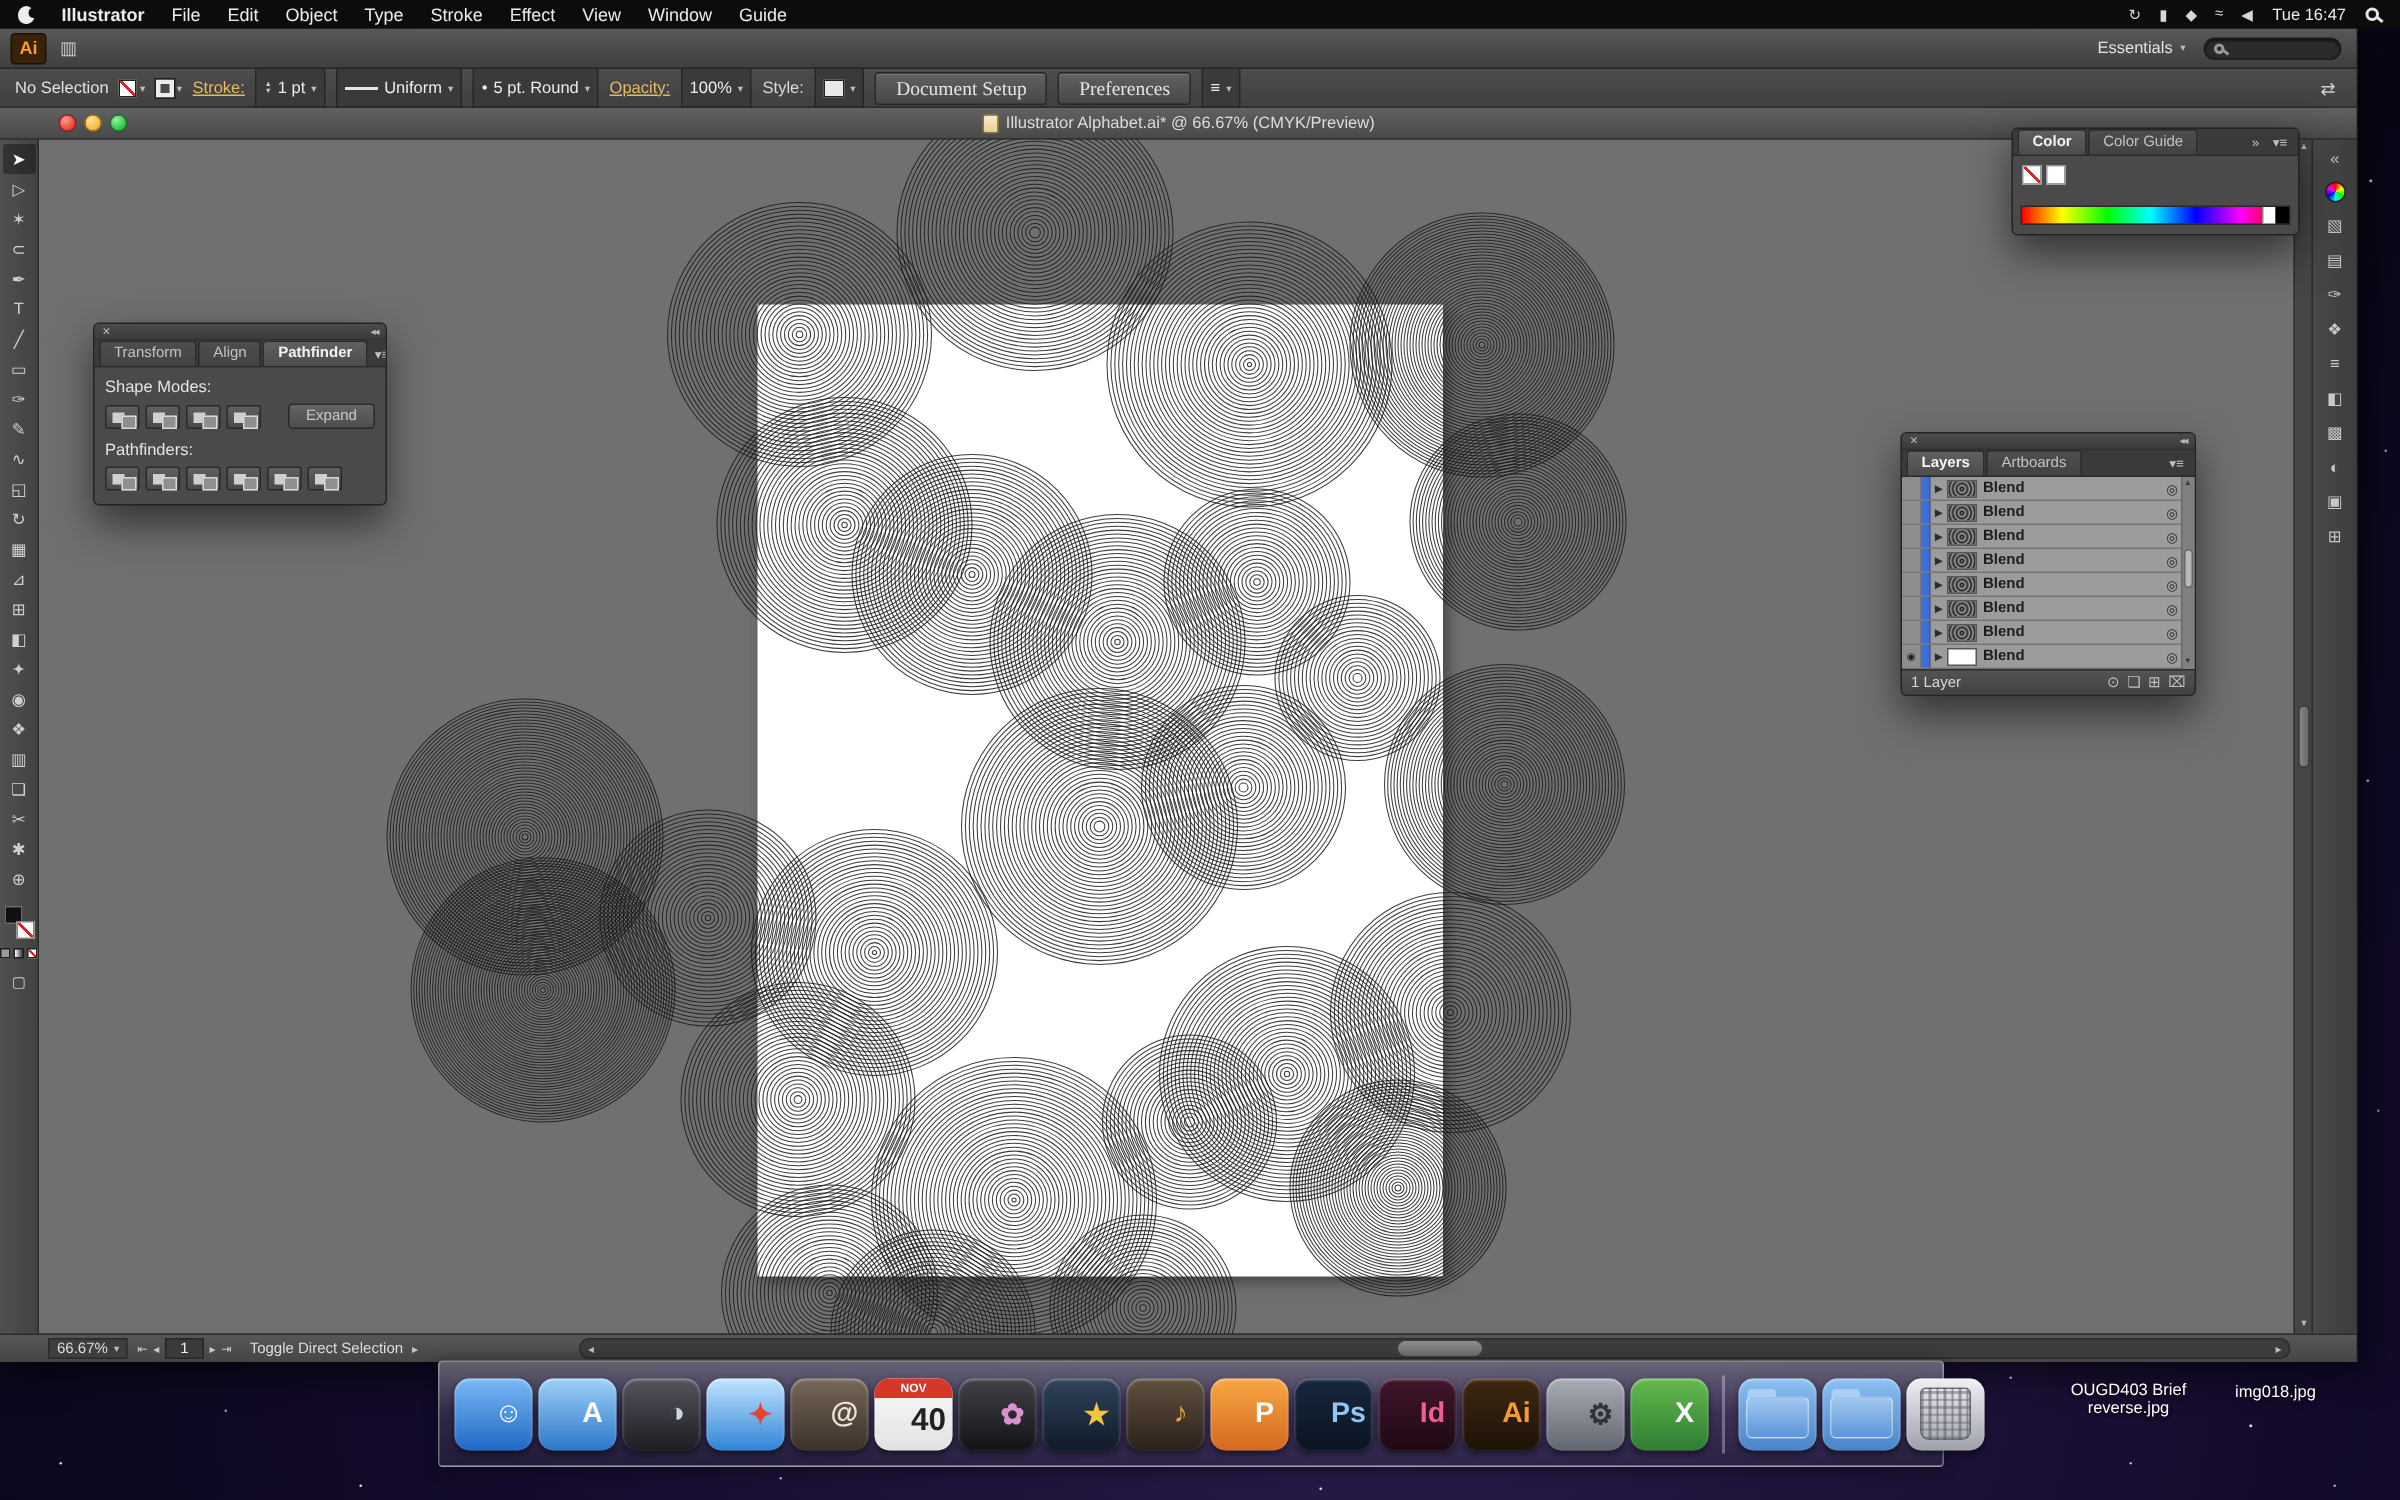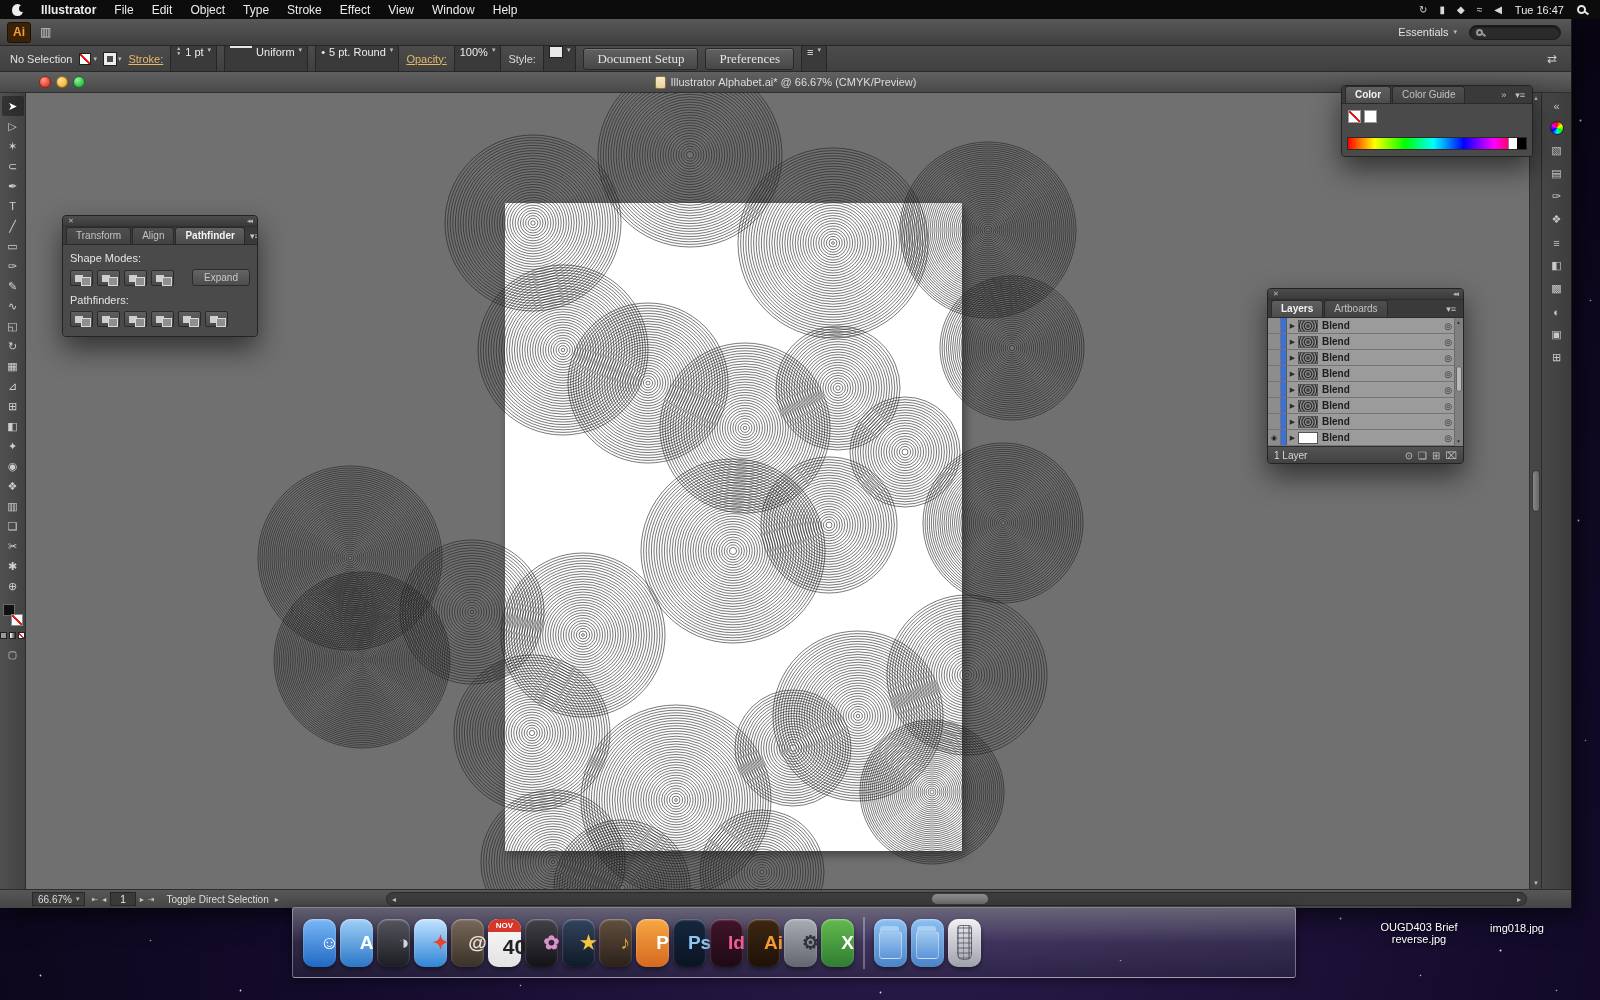--- a/index.html
+++ b/index.html
@@ -54,21 +54,21 @@
     background:linear-gradient(#4c4c4c,#404040); border-bottom:1px solid #2a2a2a;
     display:flex; align-items:center; z-index:6; font-size:11px; color:#e2e2e2; gap:7px; padding:0 10px; }
   .swatch-group { display:inline-flex; align-items:center; gap:2px; }
   .mini-swatch { width:12px; height:12px; border:1px solid #1f1f1f; background:#fff; display:inline-block; }
   .mini-swatch.none { background-image:linear-gradient(45deg, transparent 44%, #d22 44%, #d22 58%, transparent 58%); }
   .mini-swatch.stroke-sw { width:12px; height:12px; border:3px solid #ececec; background:#4a4a4a;
     outline:1px solid #1f1f1f; }
   .dd { font-size:7px; color:#bdbdbd; }
   .cb-link { text-decoration:underline; color:#e6b969; }
   .cb-label { color:#d9d9d9; }
-  .fieldbox { display:inline-flex; background:#3a3a3a; border:1px solid #262626;
+  .fieldbox { display:inline-flex; align-items:center; background:#3a3a3a; border:1px solid #262626;
     border-radius:2px; height:27px; padding:0 5px; gap:4px; color:#ececec; }
   .stepper { display:inline-flex; flex-direction:column; font-size:5px; line-height:5px; color:#c9c9c9; }
   .line-swatch { width:22px; height:2px; background:#e6e6e6; display:inline-block; }
   .style-swatch { width:14px; height:12px; background:#e8e8e8; border:1px solid #222; display:inline-block; }
   .cb-btn { font-family:Liberation Serif, serif; background:linear-gradient(#616161,#474747); border:1px solid #282828;
     border-radius:3px; padding:2px 13px; font-size:13px; color:#e3e3e3;
     box-shadow:inset 0 1px 0 rgba(255,255,255,.15); }
   .flipflop { margin-left:auto; font-size:12px; color:#cfcfcf; padding-right:4px; }
 
   
@@ -199,21 +199,21 @@
   .layers-footer { height:17px; background:linear-gradient(#535353,#424242); display:flex; align-items:center;
     padding:0 6px; gap:6px; border-top:1px solid #2e2e2e; }
   .layers-status { font-size:10px; color:#d8d8d8; flex:1; }
   .footer-icon { font-size:10px; color:#c0c0c0; }
 
   
   .dock { position:absolute; left:292px; top:907px; width:1004px; height:71px; z-index:40; border-radius:3px;
     background:linear-gradient(180deg, rgba(232,232,244,.40), rgba(150,150,170,.22) 50%, rgba(70,70,90,.28));
     border:1px solid rgba(255,255,255,.35); box-shadow:0 2px 10px rgba(0,0,0,.45);
     display:flex; align-items:center; padding:0 10px; gap:4px; }
-  .dock-icon { width:33px; height:48px; border-radius:10px; display:flex; align-items:center; justify-content:center;
+  .dock-icon { width:52px; height:48px; border-radius:10px; display:flex; align-items:center; justify-content:center;
     font-weight:bold; position:relative; flex:0 0 auto;
     box-shadow:0 2px 4px rgba(0,0,0,.45), inset 0 1px 2px rgba(255,255,255,.45);padding-left:20px; }
   .dock-glyph { font-size:19px; }
   .cal-band { position:absolute; top:0; left:0; right:0; height:13px; background:#d6372b; color:#fff;
     font-size:8px; font-weight:bold; text-align:center; line-height:13px; border-radius:10px 10px 0 0; }
   .cal-day { margin-top:9px; font-size:21px; color:#222; }
   .dock-divider { width:2px; height:52px; background:rgba(255,255,255,.30); margin:0 5px; flex:0 0 auto; }
   .dock-folder { background:linear-gradient(#8cc0f2,#4a84c8); }
   .dock-folder::before { content:""; position:absolute; top:7px; left:6px; width:19px; height:7px;
     border-radius:3px 3px 0 0; background:#a8d0f5; }
@@ -240,21 +240,21 @@
   <span class="appname">Illustrator</span>
   <span id="menu-items" style="display:inline-flex;">
       <span class="menu-item">File</span>
       <span class="menu-item">Edit</span>
       <span class="menu-item">Object</span>
       <span class="menu-item">Type</span>
       <span class="menu-item">Stroke</span>
       <span class="menu-item">Effect</span>
       <span class="menu-item">View</span>
       <span class="menu-item">Window</span>
-      <span class="menu-item">Help</span>
+      <span class="menu-item">Guide</span>
     </span>
   <span class="menu-right">
     <span id="menu-status-icons" class="menu-status">
         <span class="status-glyph">↻</span>
         <span class="status-glyph">▮</span>
         <span class="status-glyph">◆</span>
         <span class="status-glyph">≈</span>
         <span class="status-glyph">◀</span>
       </span>
     <span class="clock">Tue 16:47</span>

